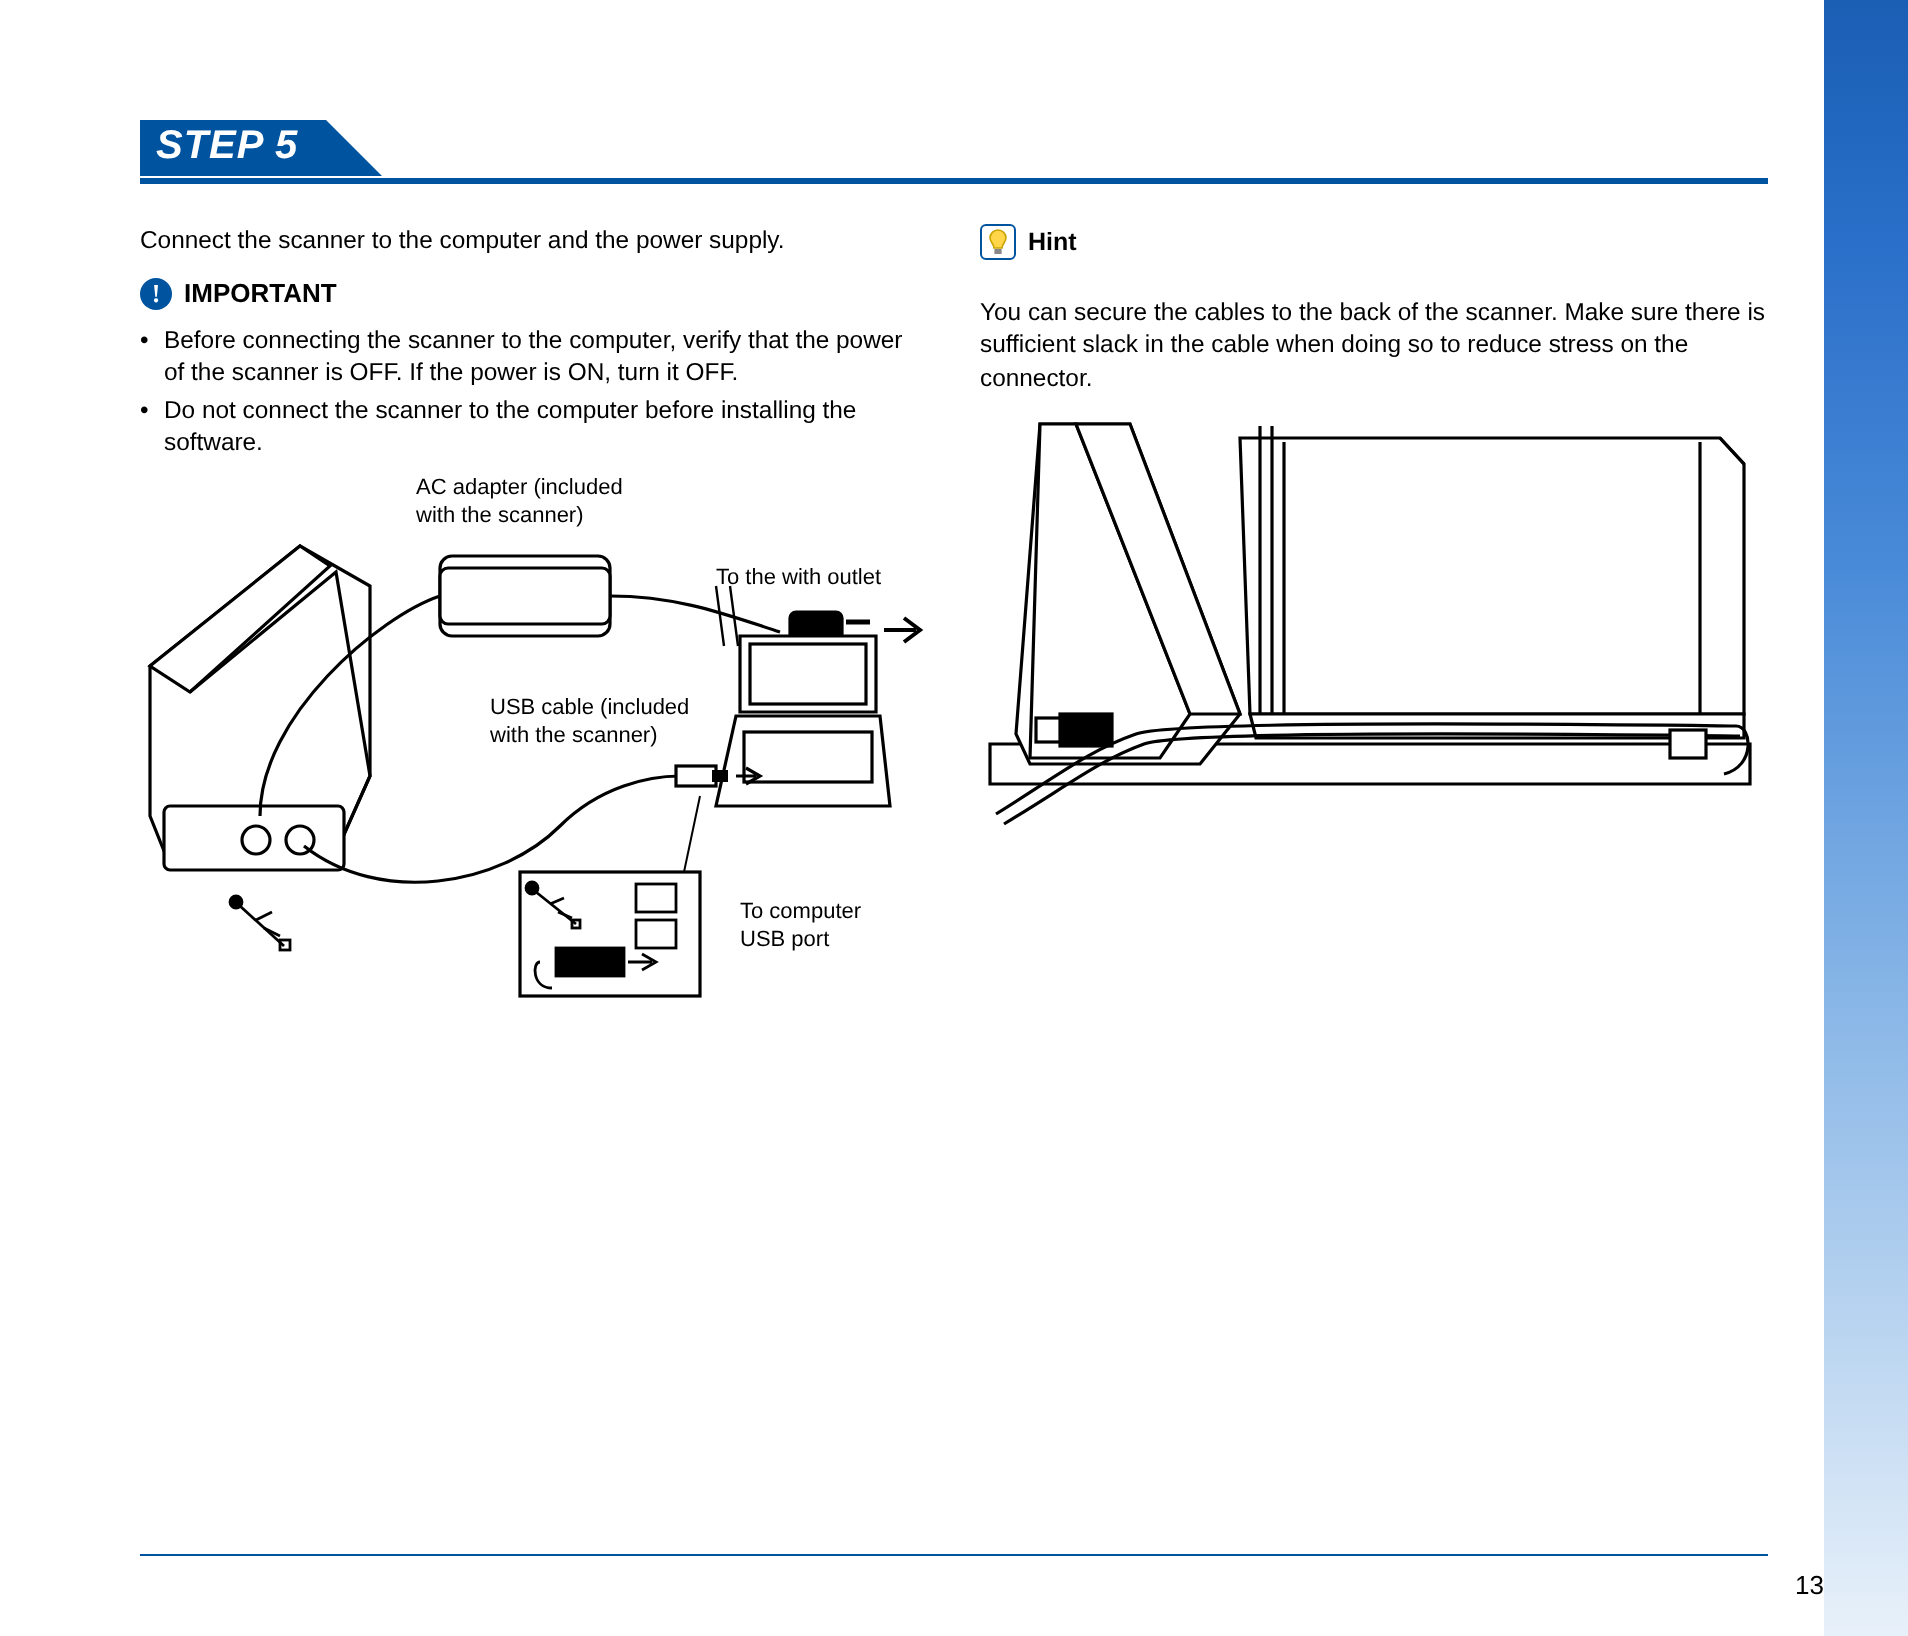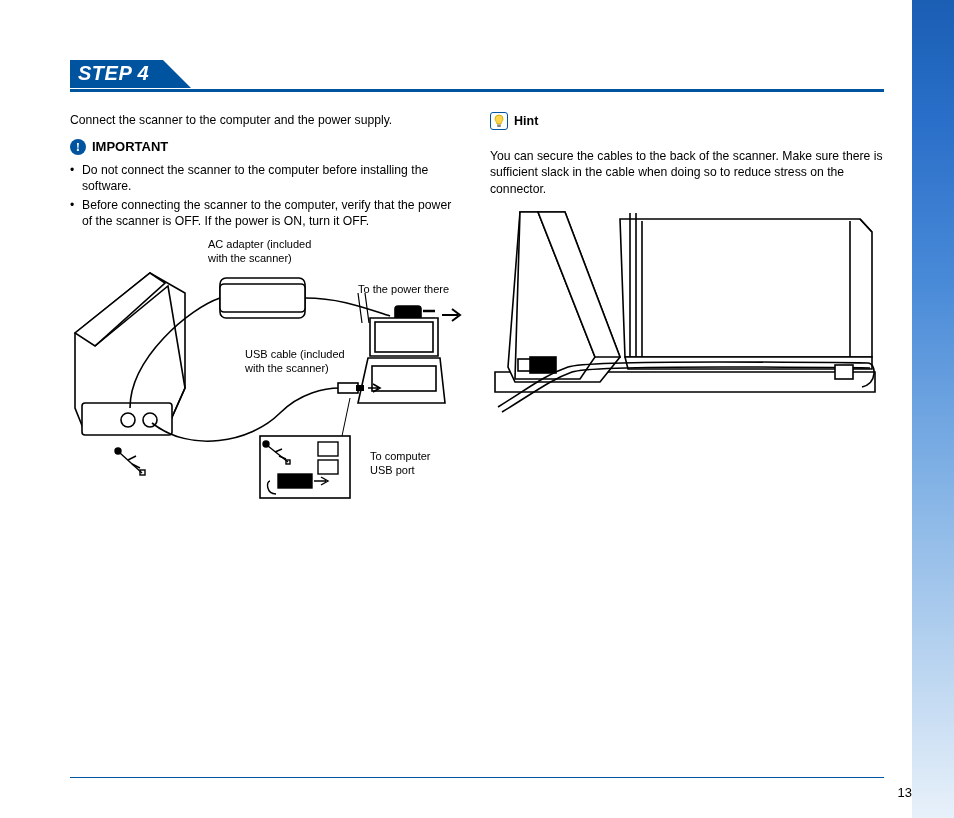--- a/index.html
+++ b/index.html
@@ -78,37 +78,37 @@
 </style>
 </head>
 <body>
 
 <div class="page">
   <div class="right-stripe"></div>
 
   <div class="content">
 
     <div class="step-banner">
-      <div class="step-tab">STEP 4</div>
+      <div class="step-tab">STEP 5</div>
       <div class="banner-rule"></div>
     </div>
 
     <div class="cols">
 
       <div class="col">
         <p class="intro">Connect the scanner to the computer and the power supply.</p>
 
         <div class="important-row">
           <span class="info-icon">!</span>
           <span class="important-label">IMPORTANT</span>
         </div>
 
         <ul class="bullets">
+          <li>Before connecting the scanner to the computer, verify that the power of the scanner is OFF. If the power is ON, turn it OFF.</li>
           <li>Do not connect the scanner to the computer before installing the software.</li>
-          <li>Before connecting the scanner to the computer, verify that the power of the scanner is OFF. If the power is ON, turn it OFF.</li>
         </ul>
 
         <div class="fig1">
           <svg width="392" height="270" viewBox="0 0 392 270">
 
             <g stroke="#000" stroke-width="1.6" fill="#fff">
               <path d="M5 95 L80 35 L115 55 L115 150 L95 195 L15 195 L5 170 Z"></path>
               <path d="M5 95 L80 35 L95 45 L25 108 Z" fill="#fff"></path>
               <path d="M25 108 L98 48 L115 150 L95 195 L48 195" fill="none"></path>
               <rect x="12" y="165" width="90" height="32" rx="3" fill="#fff"></rect>
@@ -174,21 +174,21 @@
               <path d="M205 214 L212 211 M209 218 L216 221"></path>
             </g>
 
             <path d="M272 198 L280 160" stroke="#000" stroke-width="1" fill="none"></path>
           </svg>
 
           <div class="fig-label" style="left:138px; top:0;">
             <span>AC adapter (included</span><br>
             <span>with the scanner)</span>
           </div>
-          <div class="fig-label" style="left:288px; top:45px;">To the power there</div>
+          <div class="fig-label" style="left:288px; top:45px;">To the with outlet</div>
           <div class="fig-label" style="left:175px; top:110px;">
             <span>USB cable (included</span><br>
             <span>with the scanner)</span>
           </div>
           <div class="fig-label" style="left:300px; top:212px;">
             <span>To computer</span><br>
             <span>USB port</span>
           </div>
         </div>
       </div>

